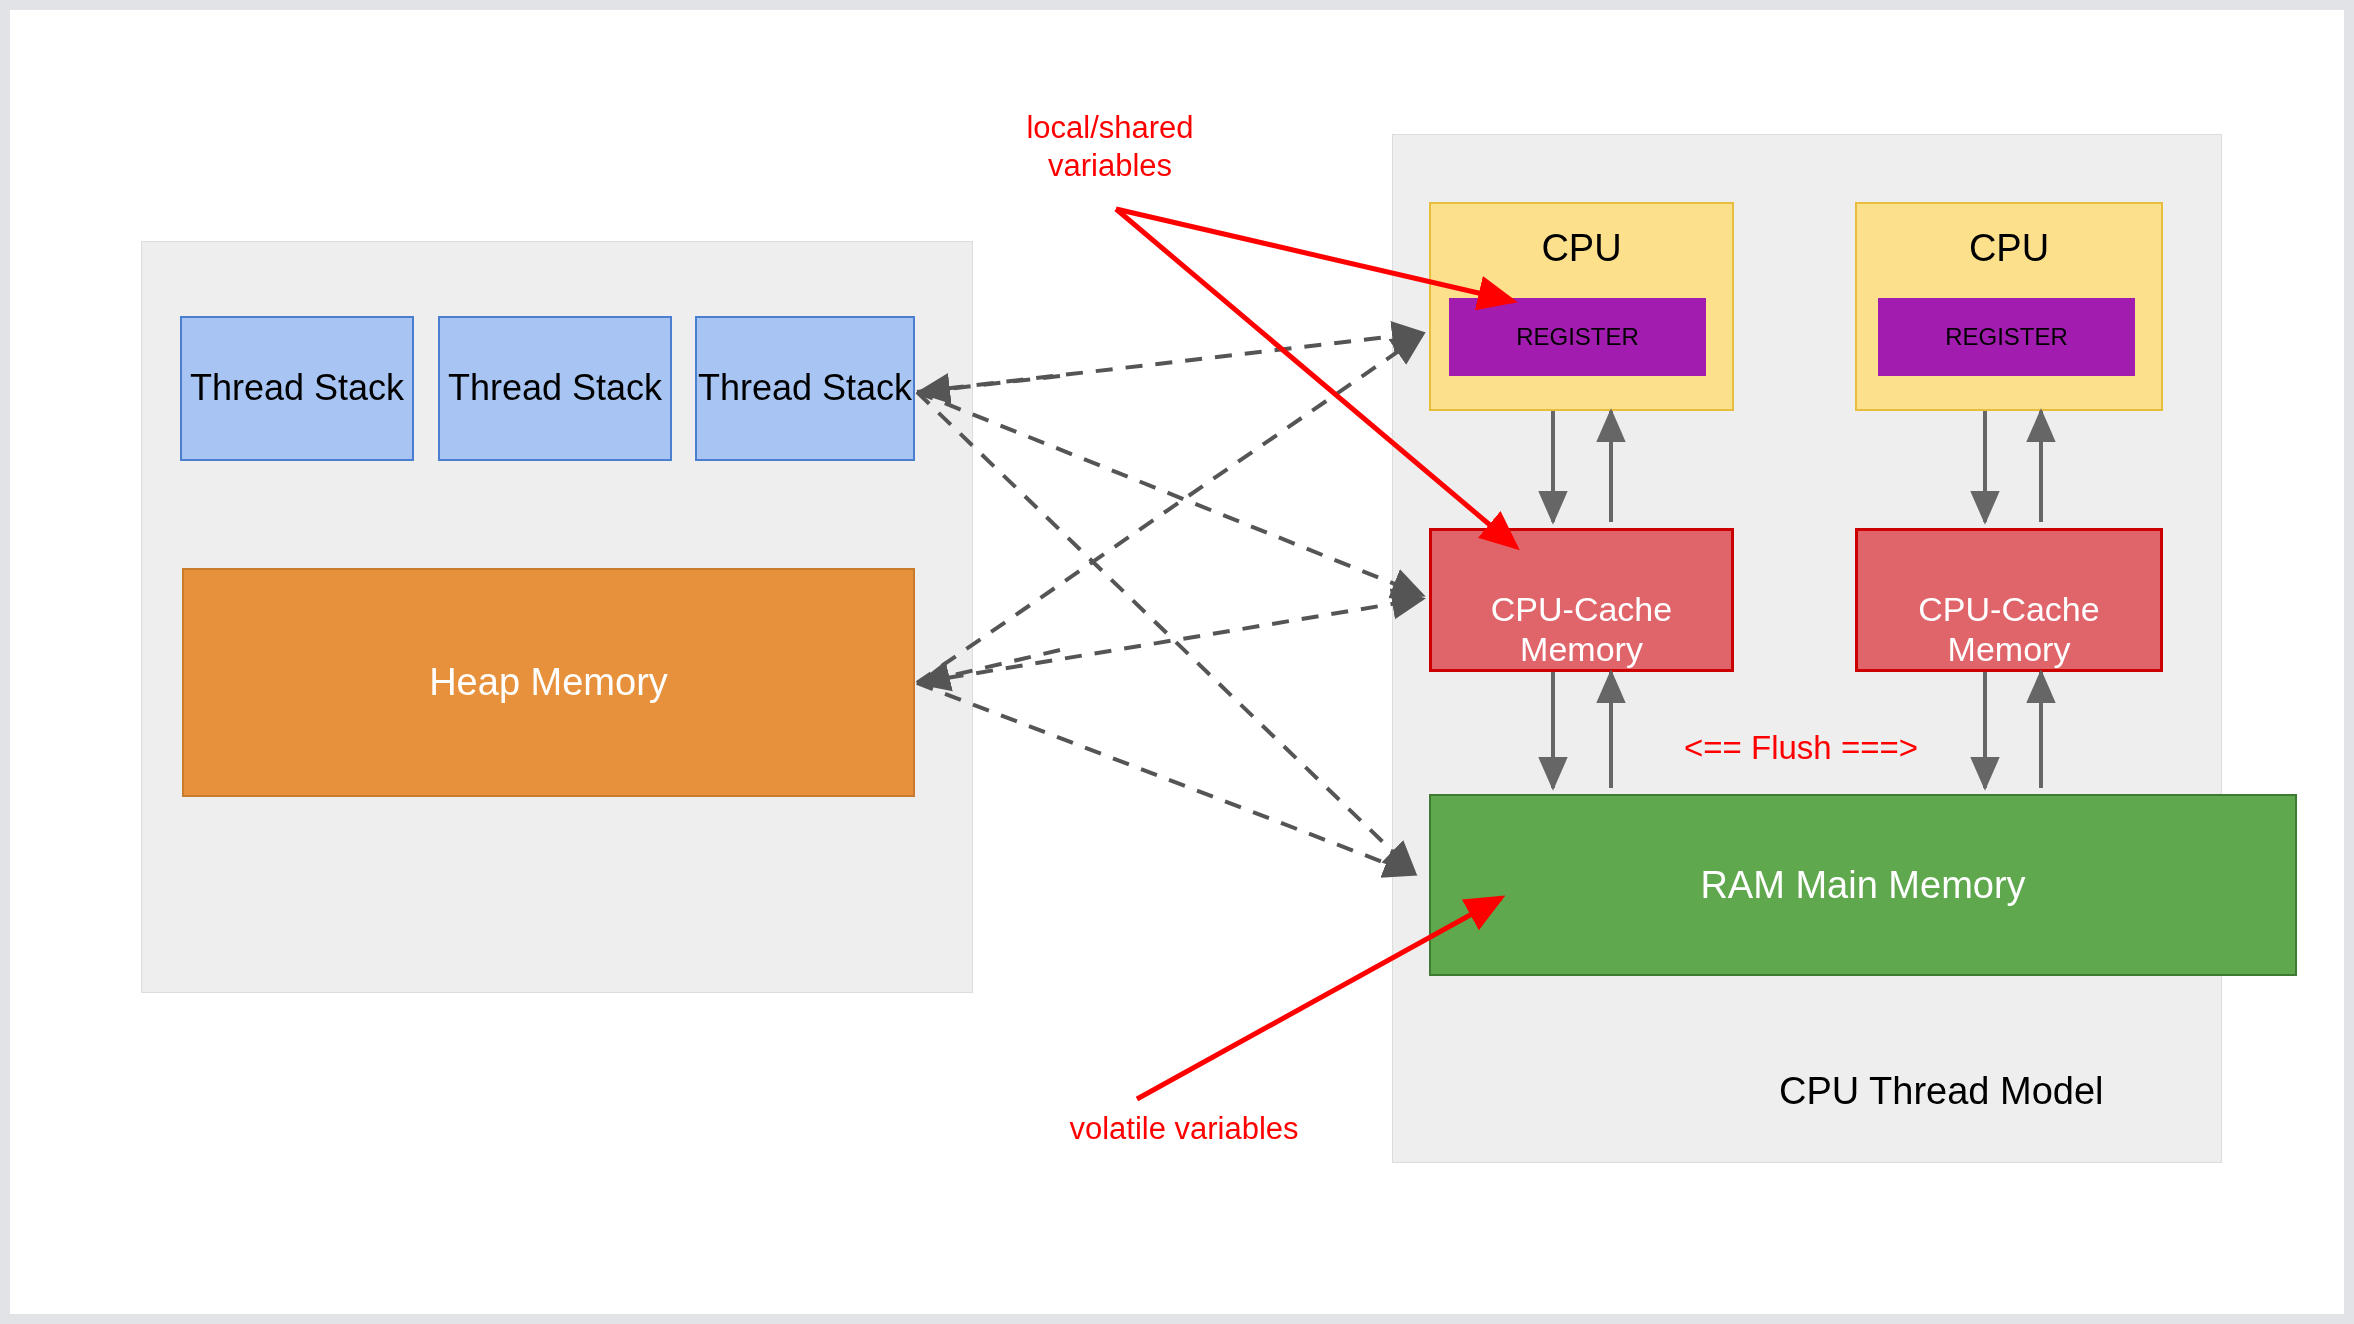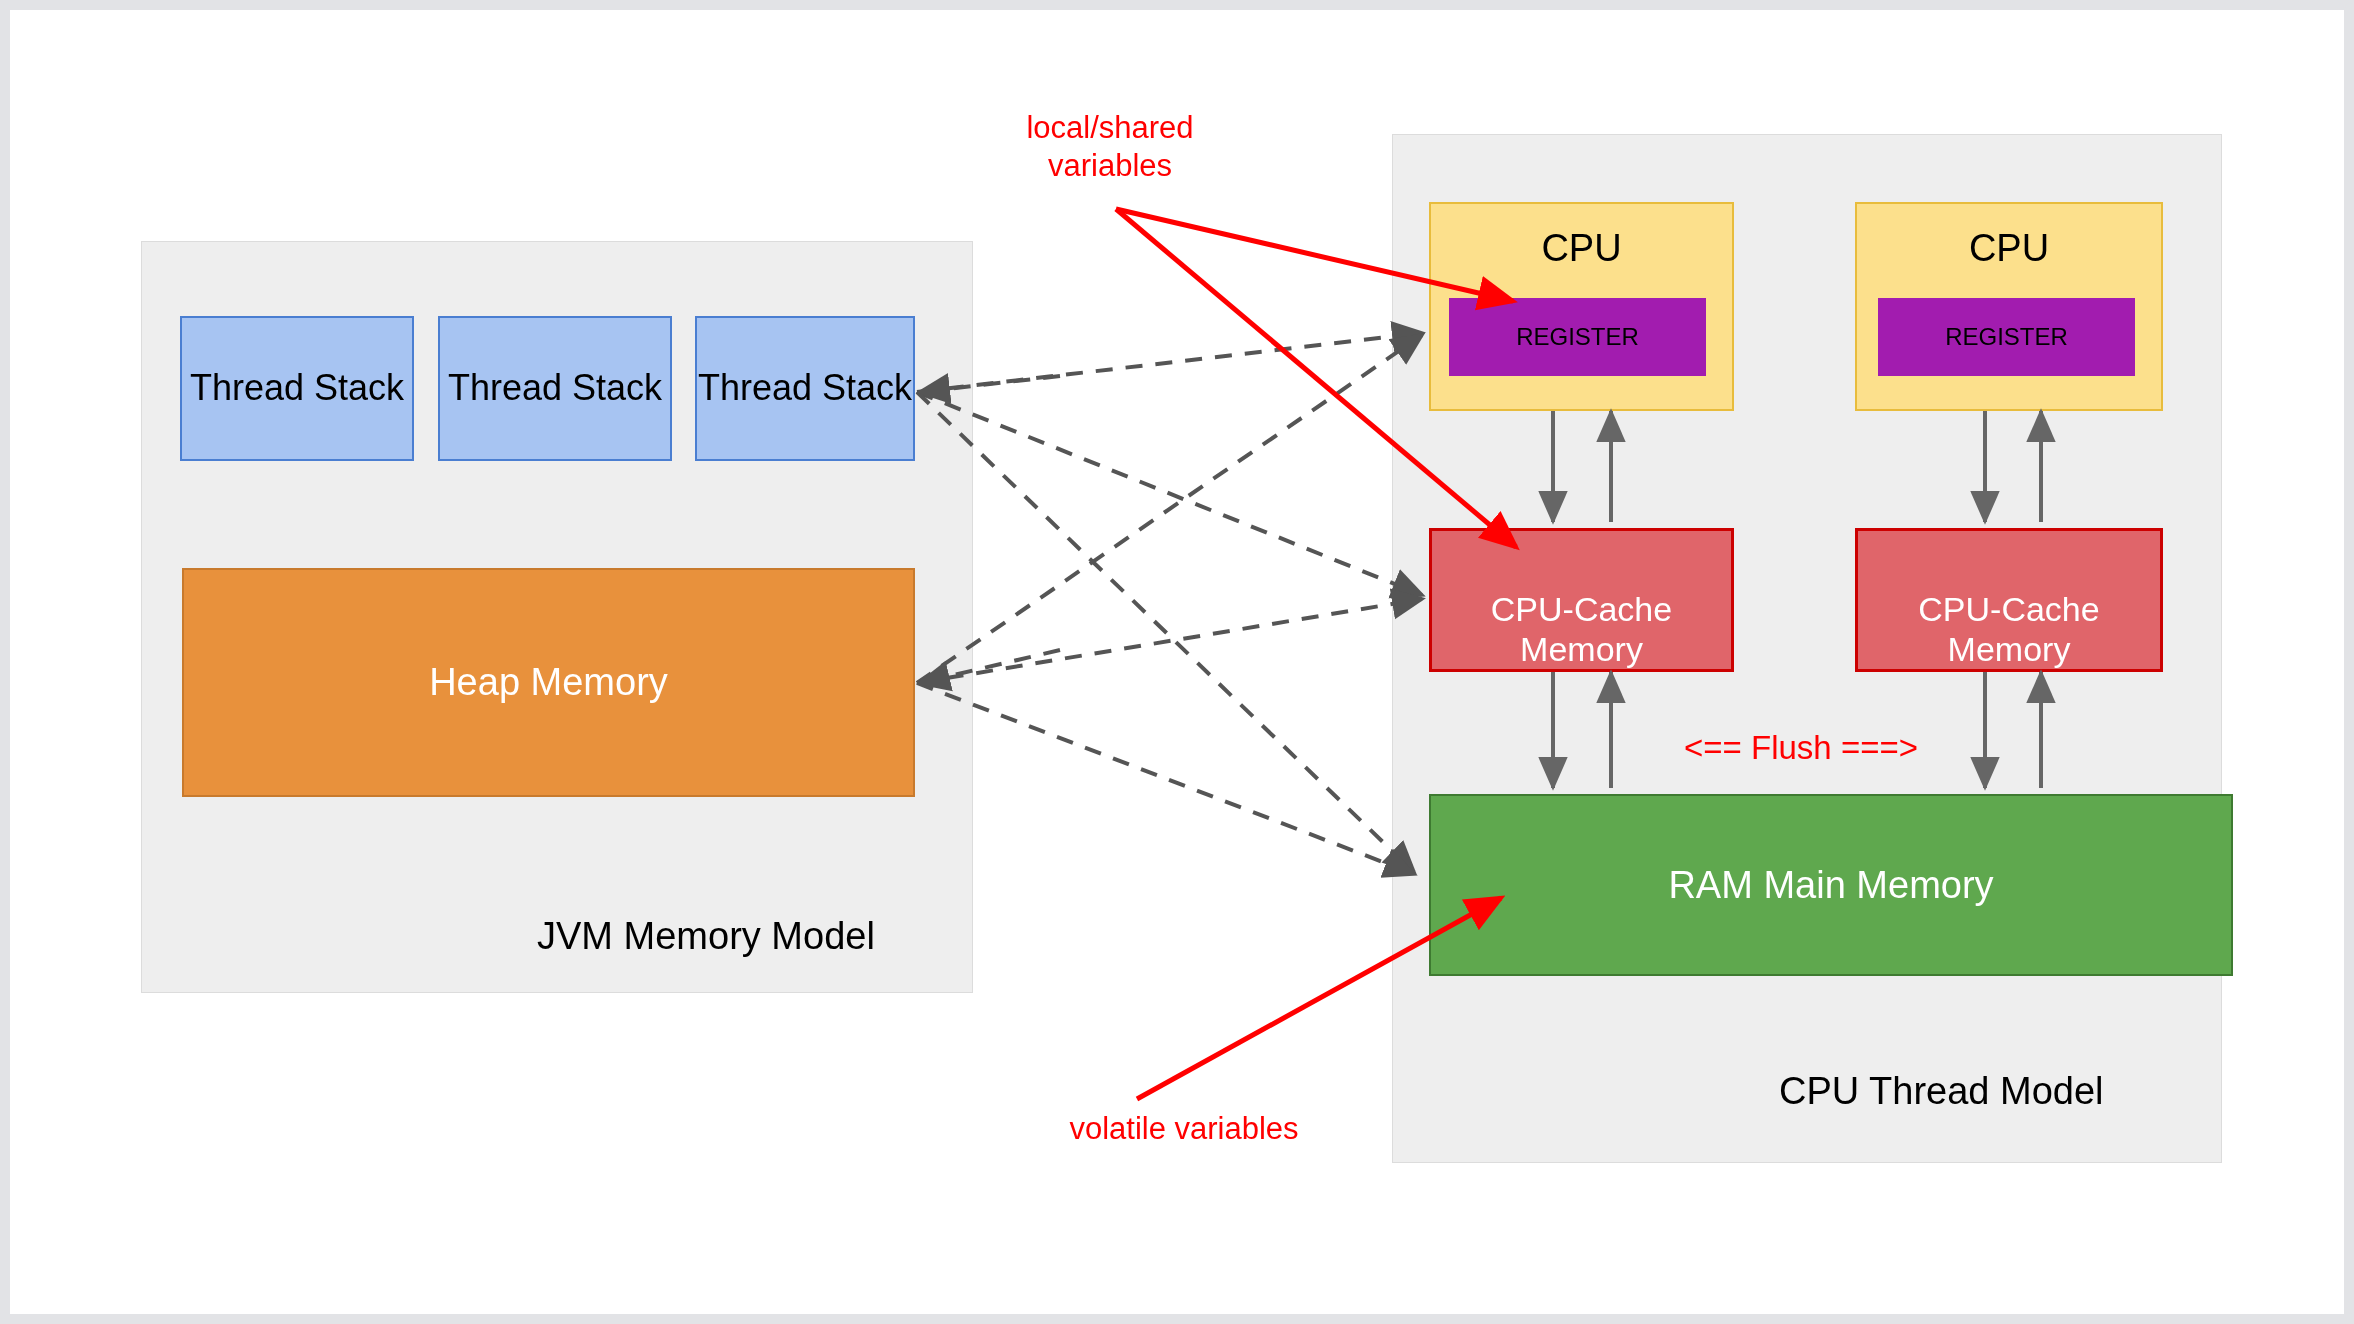--- a/index.html
+++ b/index.html
@@ -115,21 +115,20 @@
   </div>
   <div class="box thread-box" style="left:685px; top:306px; width:220px; height:145px;">
     <span>Thread
 Stack</span>
   </div>
 
   <div class="box heap-box" style="left:172px; top:558px; width:733px; height:229px;">
     <span>Heap Memory</span>
   </div>
 
-  <div class="panel-title" style="left:527px; top:905px;">JVM Memory Model</div>
 
   <div class="panel" style="left:1382px; top:124px; width:830px; height:1029px;"></div>
 
   <div class="box cpu-box" style="left:1419px; top:192px; width:305px; height:209px;">
     <span>CPU</span>
   </div>
   <div class="box register-box" style="left:1439px; top:288px; width:257px; height:78px;">
     <span>REGISTER</span>
   </div>
   <div class="box cache-box" style="left:1419px; top:518px; width:305px; height:144px;">
@@ -141,21 +140,21 @@
     <span>CPU</span>
   </div>
   <div class="box register-box" style="left:1868px; top:288px; width:257px; height:78px;">
     <span>REGISTER</span>
   </div>
   <div class="box cache-box" style="left:1845px; top:518px; width:308px; height:144px;">
     <span>CPU-Cache
 Memory</span>
   </div>
 
-  <div class="box ram-box" style="left:1419px; top:784px; width:804px; height:182px;">
+  <div class="box ram-box" style="left:1419px; top:784px; width:868px; height:182px;">
     <span>RAM Main Memory</span>
   </div>
 
   <div class="annot" style="left:1666px; top:718px; width:250px; font-size:33px; text-align:center;">&lt;== Flush ===&gt;</div>
 
   <div class="panel-title" style="left:1769px; top:1060px;">CPU Thread Model</div>
 
   <div class="annot" style="left:1005px; top:99px; width:190px;">local/shared
 variables</div>
 

